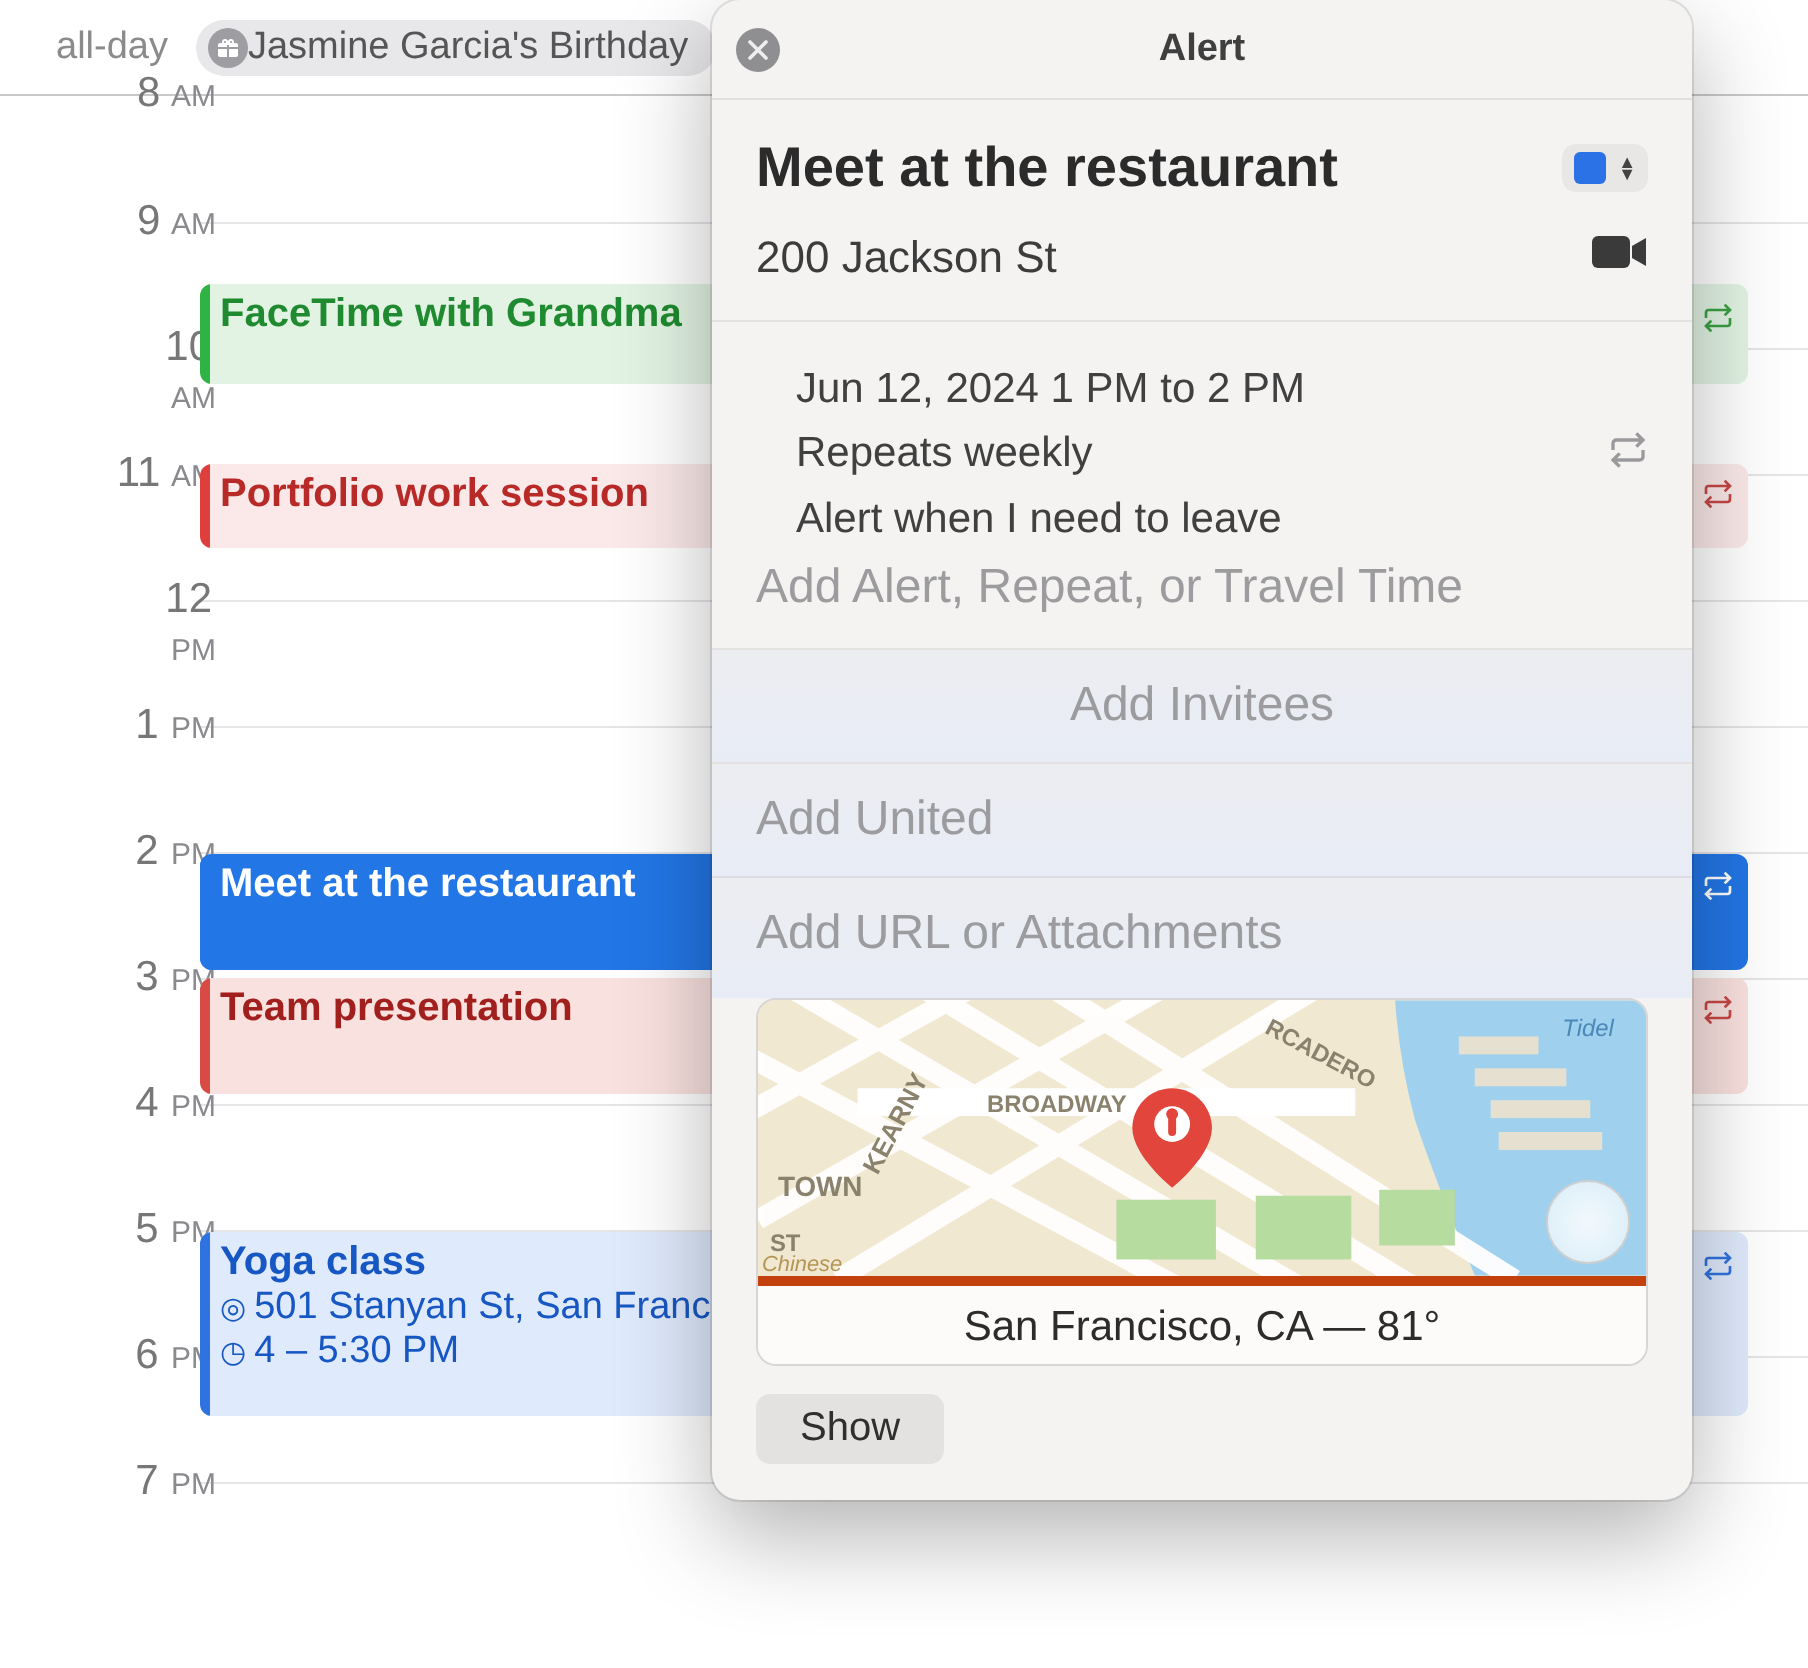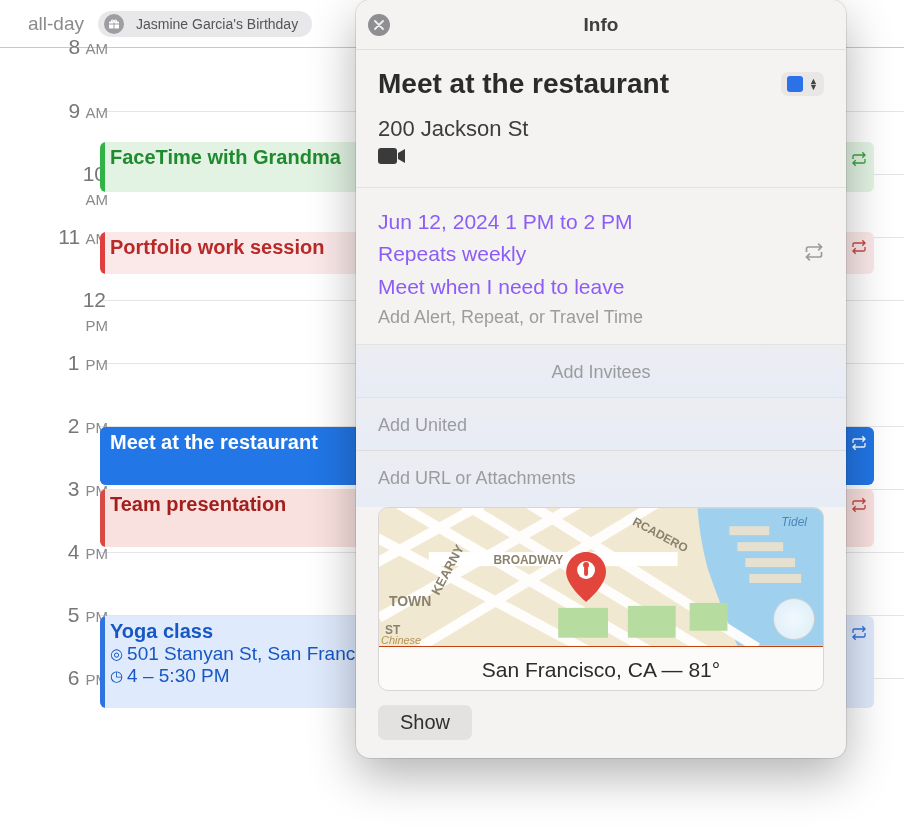--- a/index.html
+++ b/index.html
@@ -30,22 +30,22 @@
   .allday-label {
     color: #8b8b8b;
     font-size: 19px;
   }
   .allday-pill {
     background: #e8e8ea;
     border-radius: 14px;
     padding: 3px 14px 3px 6px;
     display: flex;
     align-items: center;
-    gap: 12px;
-    font-size: 14px;
+    gap: 0;
+    font-size: 19px;
     color: #555;
   }
   .gift-icon {
     width: 20px; height: 20px;
     border-radius: 50%;
     background: #9e9ea2;
     display: flex;
     align-items: center;
     justify-content: center;
     color: #fff;
@@ -186,45 +186,45 @@
     flex-direction: column;
     line-height: 6px;
     font-size: 9px;
     color: #444;
   }
   .location-row {
     display: flex;
     justify-content: space-between;
     align-items: flex-start;
     margin-top: 14px;
-    flex-direction: column;
   }
   .location-text {
     color: #3c3c3c;
     font-size: 22px;
     line-height: 1.35;
   }
   .video-icon {
     color: #3a3a3a;
     margin-top: 2px;
   }
   .detail-line {
-    color: #8b5cf6;
+    color: #404040;
     font-size: 21px;
     line-height: 1.55;
+    margin-left: 20px;
   }
   .detail-right {
     display:flex;
     justify-content:space-between;
     align-items:center;
   }
   .repeat-ico { color: #8a8a8e; }
   .placeholder {
     color: #9c9c9f;
-    font-size: 18px;
+    font-size: 24px;
   }
   .add-invitees {
     padding: 14px 22px;
     border-bottom: 1px solid #e3e2e0;
     text-align: center;
   }
   .gradient-section {
     background: linear-gradient(#ecedf1, #e8ecf6);
   }
   .add-notes { padding: 14px 22px; border-bottom: 1px solid #dcdce2; }
@@ -241,21 +241,21 @@
   }
   .map-svg { width: 100%; height: 138px; display:block; }
   .map-footer {
     background: #fcfbfa;
     height: 46px;
     display: flex;
     align-items: center;
     justify-content: center;
     font-size: 21px;
     color: #2c2c2c;
-    border-top: 1px solid #c2410c;
+    border-top: 5px solid #c2410c;
   }
   .map-orient {
     position: absolute;
     right: 8px;
     bottom: 50px;
     width: 42px;
     height: 42px;
     border-radius: 50%;
     background: radial-gradient(#ffffffdd, #ffffff99);
     border: 1px solid #cfcfcf;
@@ -316,20 +316,23 @@
         <span class="hour-label"><span class="num">3</span><span class="ampm"> PM</span></span>
       </div>
     <div class="hour-row">
         <span class="hour-label"><span class="num">4</span><span class="ampm"> PM</span></span>
       </div>
     <div class="hour-row">
         <span class="hour-label"><span class="num">5</span><span class="ampm"> PM</span></span>
       </div>
     <div class="hour-row">
         <span class="hour-label"><span class="num">6</span><span class="ampm"> PM</span></span>
+      </div>
+    <div class="hour-row">
+        <span class="hour-label"><span class="num">7</span><span class="ampm"> PM</span></span>
       </div>
 
     <div class="event green" style="top:94px;height:50px">
       <div class="stripe"></div>
       <span>FaceTime with Grandma</span>
     </div>
     <span class="repeat-badge" style="top:100px;color:#3aa143">
       <svg viewBox="0 0 24 24" fill="none" stroke="#3aa143" stroke-width="2">
           <path d="M17 2l4 4-4 4M3 12V8a2 2 0 012-2h16M7 22l-4-4 4-4M21 12v4a2 2 0 01-2 2H3"></path>
         </svg>
@@ -385,21 +388,21 @@
   </div>
 </div>
 
 <div class="popover">
   <div class="popover-header">
     <div class="close-btn">
       <svg width="10" height="10" viewBox="0 0 10 10">
           <path d="M1 1l8 8M9 1l-8 8" stroke="#eee" stroke-width="1.8" stroke-linecap="round"></path>
         </svg>
     </div>
-    <span>Info</span>
+    <span>Alert</span>
   </div>
 
   <div class="pop-section">
     <div class="title-row">
       <h1>Meet at the restaurant</h1>
       <div class="color-picker">
         <div class="color-swatch"></div>
         <div class="chev-updown">
             <span>▲</span>
             <span>▼</span>
@@ -422,21 +425,21 @@
   <div class="pop-section">
     <div class="detail-line">Jun 12, 2024  1 PM to 2 PM</div>
     <div class="detail-right">
       <div class="detail-line">Repeats weekly</div>
       <span class="repeat-ico">
         <svg width="20" height="20" viewBox="0 0 24 24" fill="none" stroke="#9a9a9d" stroke-width="2">
             <path d="M17 2l4 4-4 4M3 12V8a2 2 0 012-2h16M7 22l-4-4 4-4M21 12v4a2 2 0 01-2 2H3"></path>
           </svg>
       </span>
     </div>
-    <div class="detail-line">Meet when I need to leave</div>
+    <div class="detail-line">Alert when I need to leave</div>
     <div class="placeholder" style="margin-top:4px">Add Alert, Repeat, or Travel Time</div>
   </div>
 
   <div class="add-invitees gradient-section">
     <span class="placeholder">Add Invitees</span>
   </div>
 
   <div class="add-notes gradient-section">
     <span class="placeholder">Add United</span>
   </div>

